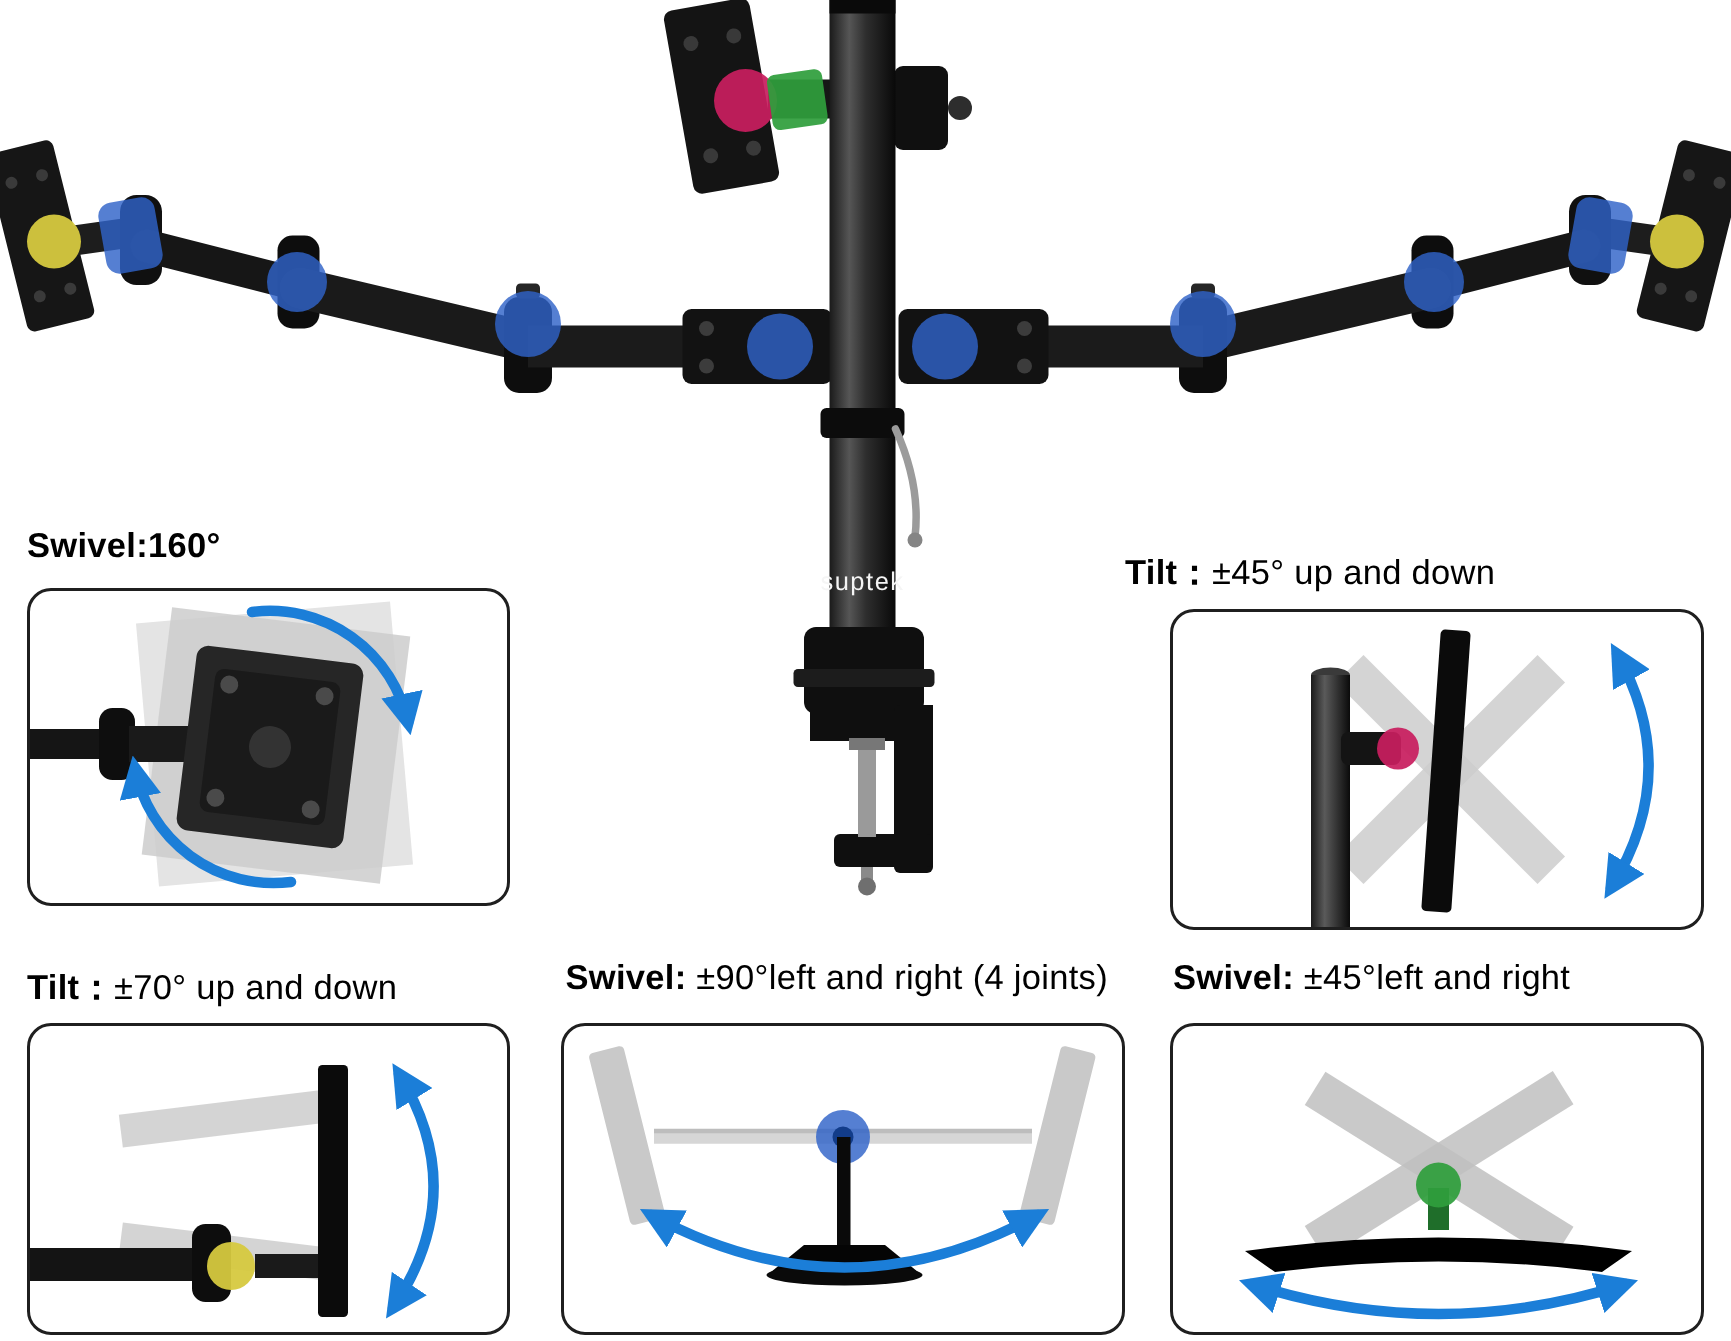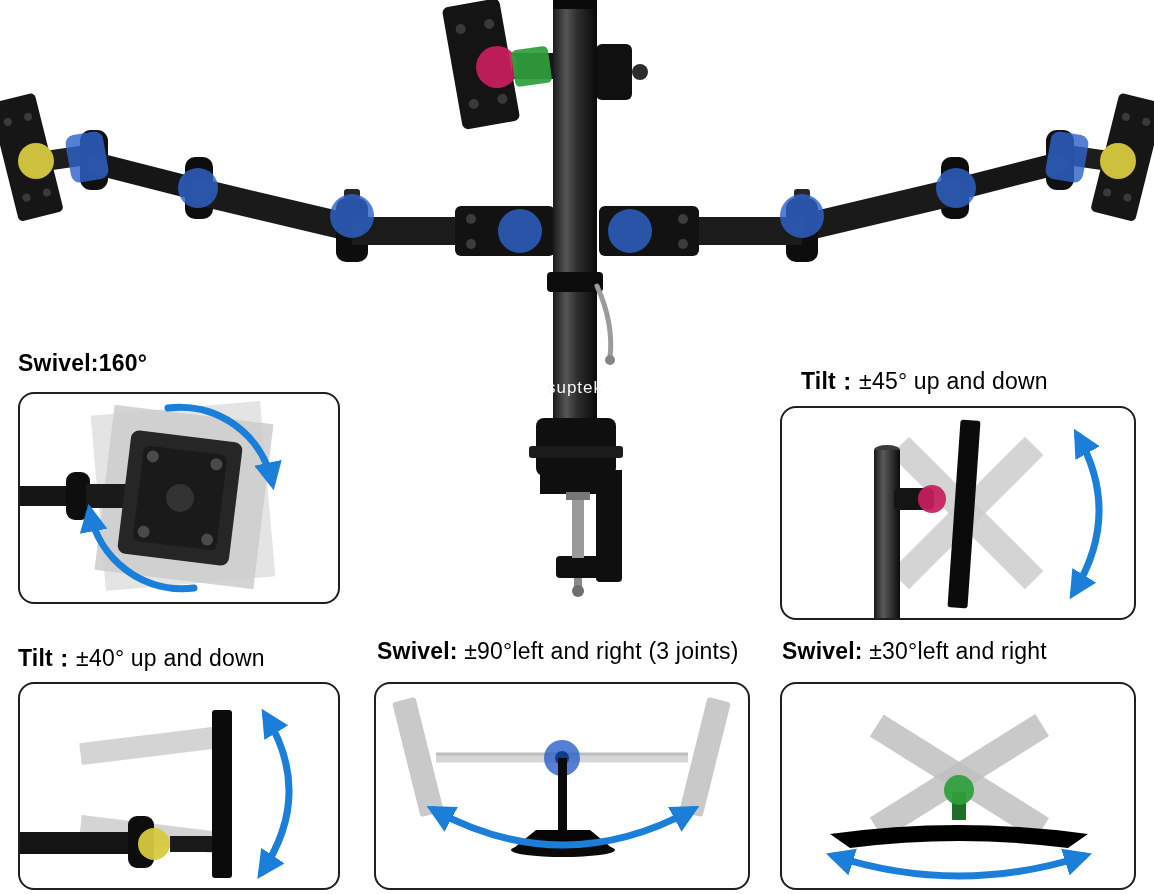--- a/index.html
+++ b/index.html
@@ -116,31 +116,31 @@
     <circle class="hl-yellow" cx="36" cy="161" r="18"></circle>
     <circle class="hl-yellow" cx="1118" cy="161" r="18"></circle>
     <circle class="hl-red" cx="497" cy="67" r="21"></circle>
     <rect class="hl-green" x="513" y="48" width="37" height="37" rx="5" transform="rotate(-8 531 66)"></rect>
   </g>
 </svg>
 
 <div class="heading" style="left:18px; top:350px;">
   <span class="label">Swivel:</span><span class="detail detail-bold">160°</span>
 </div>
-<div class="heading" style="left:801px; top:366px;">
+<div class="heading" style="left:750px; top:366px;">
   <span class="label">Tilt：</span><span class="detail">±45° up and down</span>
 </div>
 <div class="heading" style="left:18px; top:643px;">
-  <span class="label">Tilt：</span><span class="detail">±40° up and down</span>
+  <span class="label">Tilt：</span><span class="detail">±70° up and down</span>
 </div>
 <div class="heading" style="left:377px; top:638px;">
-  <span class="label">Swivel:</span><span class="detail"> ±90°left and right (3 joints)</span>
+  <span class="label">Swivel:</span><span class="detail"> ±90°left and right (4 joints)</span>
 </div>
 <div class="heading" style="left:782px; top:638px;">
-  <span class="label">Swivel:</span><span class="detail"> ±30°left and right</span>
+  <span class="label">Swivel:</span><span class="detail"> ±45°left and right</span>
 </div>
 
 <div class="panel" style="left:18px; top:392px; width:322px; height:212px;">
   <svg viewBox="0 0 318 208">
     <defs>
       <marker id="ah1" viewBox="0 0 10 10" refX="7" refY="5" markerWidth="4" markerHeight="4" orient="auto-start-reverse">
         <path d="M 0 0 L 10 5 L 0 10 z" style="fill:var(--arrow-blue,#1b7ed8)"></path>
       </marker>
     </defs>
     <rect x="78" y="14" width="170" height="176" fill="#e4e4e4" transform="rotate(-5 163 102)"></rect>

